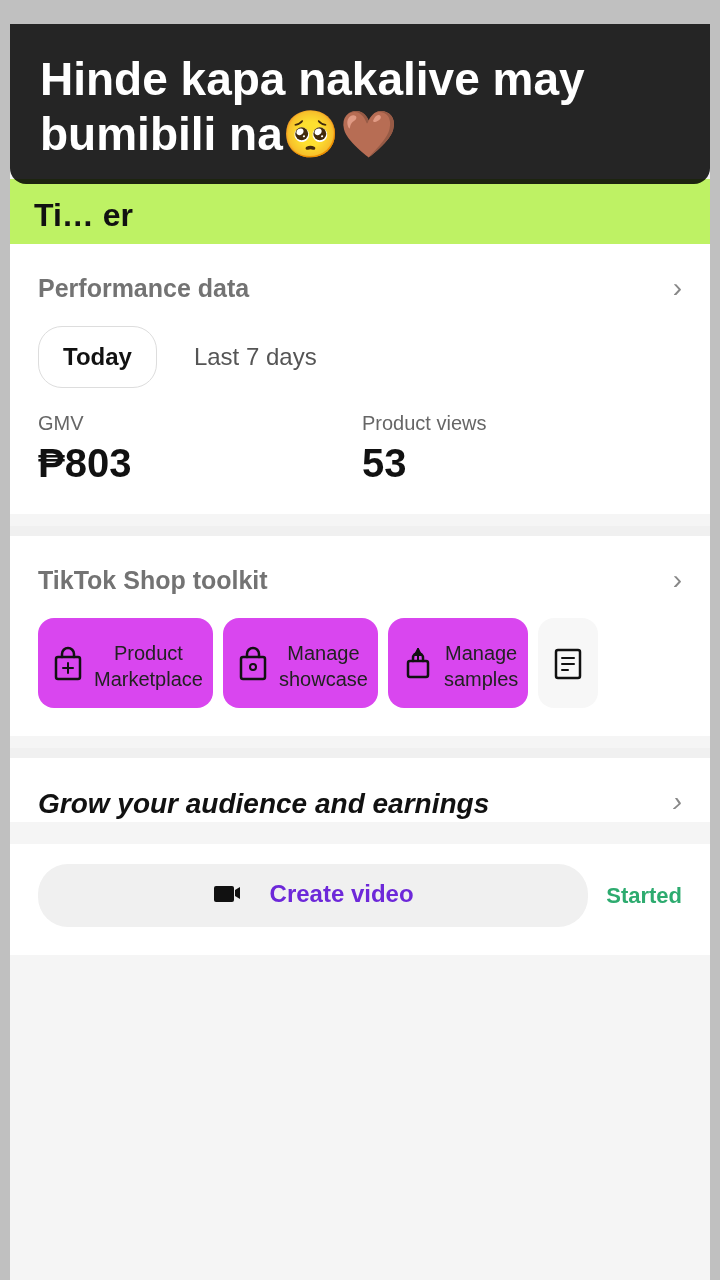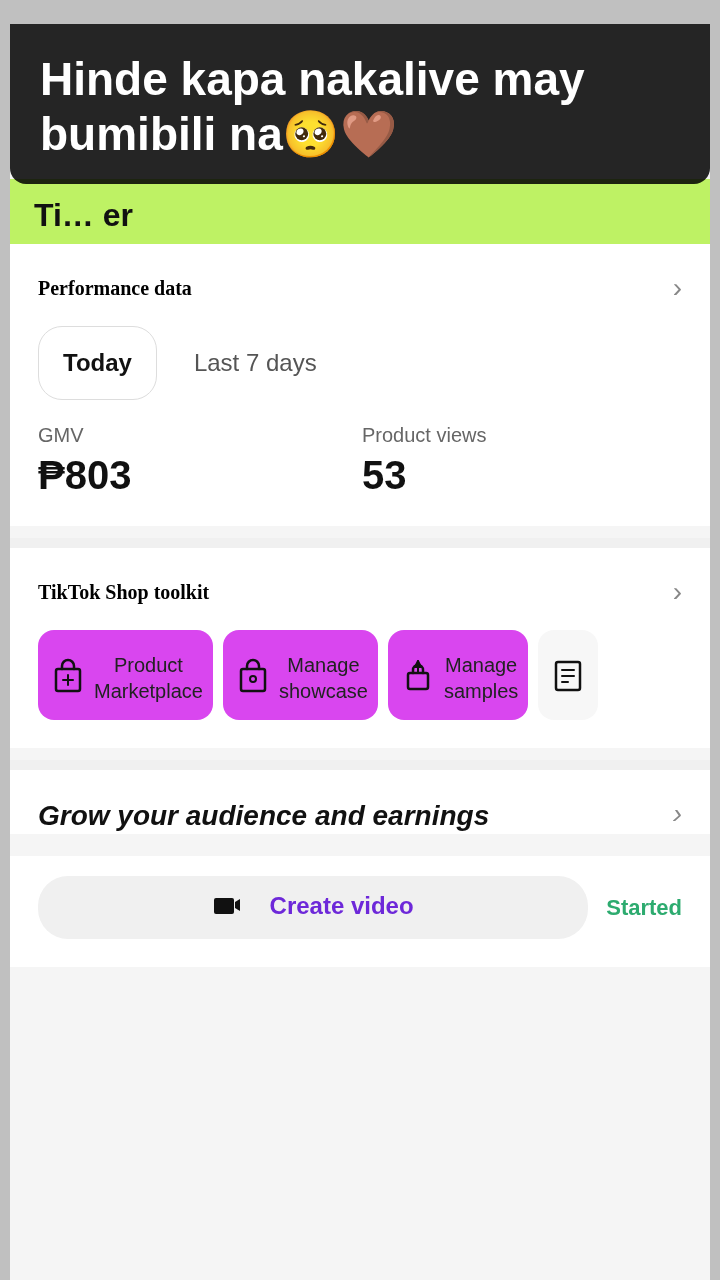--- a/index.html
+++ b/index.html
@@ -73,39 +73,38 @@
       padding: 28px 28px 28px 28px;
     }
 
     .card-header {
       display: flex;
       align-items: center;
       justify-content: space-between;
       margin-bottom: 22px;
     }
     .card-title {
-      font-size: 20px;
+      font-size: 25px;
       font-weight: 700;
-      color: #000000;
-      font-family: Liberation Serif, serif;
+      color: #737373;
     }
     .chevron-right {
       font-size: 28px;
       color: #888;
       font-weight: 300;
     }
 
     
     .tabs {
       display: flex;
       gap: 12px;
       margin-bottom: 24px;
     }
     .tab {
-      padding: 22px 24px;
+      padding: 16px 24px;
       border-radius: 24px;
       font-size: 24px;
       font-weight: 500;
       cursor: pointer;
       border: none;
       outline: none;
     }
     .tab.active {
       background: #fff;
       border: 1.5px solid #ddd;

